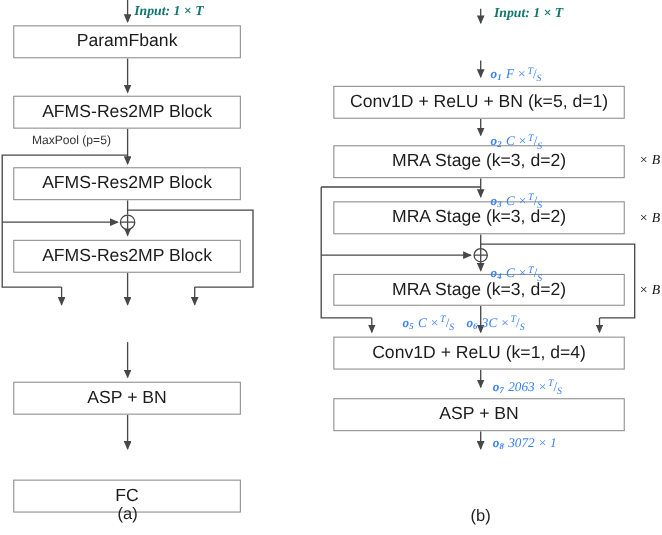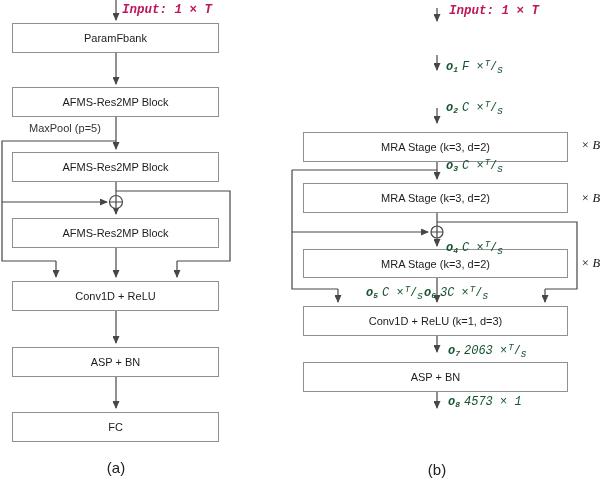--- a/index.html
+++ b/index.html
@@ -5,33 +5,33 @@
   html,body{margin:0;padding:0;background:#fff;}
   #figure{
     position:relative;width:602px;height:486px;background:#ffffff;
     font-family:"Liberation Sans",sans-serif;color:#1c1c1c;overflow:hidden;
   }
   #wires{position:absolute;left:0;top:0;width:602px;height:486px;}
   .box{
     position:absolute;box-sizing:border-box;height:30px;
     background:#ffffff;border:1px solid #909090;
     display:flex;align-items:center;justify-content:center;
-    font-size:11px;color:#1c1c1c;white-space:nowrap;
+    font-size:16px;color:#1c1c1c;white-space:nowrap;
   }
   .abox{left:12px;width:207px;}
   .bbox{left:303px;width:265px;}
   .lbl{position:absolute;white-space:nowrap;}
   .input-lbl{
-    font-family:Liberation Mono, monospace;font-style:italic;font-weight:600;
-    font-size:12.5px;color:#be185d;
+    font-family:Liberation Serif, serif;font-style:italic;font-weight:600;
+    font-size:12.5px;color:#0f766e;
   }
   .maxpool-lbl{font-size:11px;color:#333;}
   .caption{font-size:15px;color:#222;width:26px;text-align:center;}
   .olabel{
-    font-family:Liberation Mono, monospace;font-size:12px;color:#14532d;
+    font-family:Liberation Serif, serif;font-size:12px;color:#3b82f6;
     line-height:14px;
   }
   .osym{font-style:italic;font-weight:bold;}
   .osub{font-style:italic;font-weight:bold;font-size:8px;vertical-align:-2px;}
   .opre{font-style:italic;margin:0 1px 0 4px;}
   .fnum{font-style:italic;font-size:9px;vertical-align:4px;}
   .fsl{font-size:12px;}
   .fden{font-style:italic;font-size:9px;vertical-align:-3px;}
   .repeat-lbl{
     font-family:"Liberation Serif",serif;font-style:italic;font-size:12.5px;color:#111;
@@ -96,67 +96,67 @@
     </div>
   <div class="box abox" style="top:87px">
       <span>AFMS-Res2MP Block</span>
     </div>
   <div class="box abox" style="top:152px">
       <span>AFMS-Res2MP Block</span>
     </div>
   <div class="box abox" style="top:218px">
       <span>AFMS-Res2MP Block</span>
     </div>
-  <div class="box abox" style="top:281px">
-      <span>Conv1D + ReLU</span>
-    </div>
   <div class="box abox" style="top:347px">
       <span>ASP + BN</span>
     </div>
-  <div class="box abox" style="top:412px">
+  <div class="box abox" style="top:436px">
       <span>FC</span>
     </div>
 
   <div class="lbl input-lbl" style="left:122px;top:3px">Input: 1 × T</div>
   <div class="lbl maxpool-lbl" style="left:29px;top:122px">MaxPool (p=5)</div>
   <div class="lbl caption" style="left:103px;top:459px">(a)</div>
 
+  <div class="box bbox" style="top:78px">
+      <span>Conv1D + ReLU + BN (k=5, d=1)</span>
+    </div>
   <div class="box bbox" style="top:132px">
       <span>MRA Stage (k=3, d=2)</span>
     </div>
   <div class="box bbox" style="top:183px">
       <span>MRA Stage (k=3, d=2)</span>
     </div>
   <div class="box bbox" style="top:249px;height:29px">
       <span>MRA Stage (k=3, d=2)</span>
     </div>
   <div class="box bbox" style="top:306px">
-      <span>Conv1D + ReLU (k=1, d=3)</span>
+      <span>Conv1D + ReLU (k=1, d=4)</span>
     </div>
   <div class="box bbox" style="top:362px">
       <span>ASP + BN</span>
     </div>
 
   <div class="lbl input-lbl" style="left:449px;top:4px">Input: 1 × T</div>
 
   <div class="lbl olabel" style="left:446px;top:57px"><span class="osym">o</span><span class="osub">1</span><span class="opre">F ×</span><span class="fnum">T</span><span class="fsl">/</span><span class="fden">S</span></div>
 
-  <div class="lbl olabel" style="left:446px;top:98px"><span class="osym">o</span><span class="osub">2</span><span class="opre">C ×</span><span class="fnum">T</span><span class="fsl">/</span><span class="fden">S</span></div>
+  <div class="lbl olabel" style="left:446px;top:118px"><span class="osym">o</span><span class="osub">2</span><span class="opre">C ×</span><span class="fnum">T</span><span class="fsl">/</span><span class="fden">S</span></div>
 
-  <div class="lbl olabel" style="left:446px;top:156px"><span class="osym">o</span><span class="osub">3</span><span class="opre">C ×</span><span class="fnum">T</span><span class="fsl">/</span><span class="fden">S</span></div>
+  <div class="lbl olabel" style="left:446px;top:172px"><span class="osym">o</span><span class="osub">3</span><span class="opre">C ×</span><span class="fnum">T</span><span class="fsl">/</span><span class="fden">S</span></div>
 
   <div class="lbl olabel" style="left:446px;top:238px"><span class="osym">o</span><span class="osub">4</span><span class="opre">C ×</span><span class="fnum">T</span><span class="fsl">/</span><span class="fden">S</span></div>
 
   <div class="lbl olabel" style="left:366px;top:283px"><span class="osym">o</span><span class="osub">5</span><span class="opre">C ×</span><span class="fnum">T</span><span class="fsl">/</span><span class="fden">S</span></div>
 
   <div class="lbl olabel" style="left:424px;top:283px"><span class="osym">o</span><span class="osub">6</span><span class="opre">3C ×</span><span class="fnum">T</span><span class="fsl">/</span><span class="fden">S</span></div>
 
   <div class="lbl olabel" style="left:448px;top:341px"><span class="osym">o</span><span class="osub">7</span><span class="opre">2063 ×</span><span class="fnum">T</span><span class="fsl">/</span><span class="fden">S</span></div>
 
-  <div class="lbl olabel" style="left:448px;top:395px"><span class="osym">o</span><span class="osub">8</span><span class="opre">4573 × 1</span></div>
+  <div class="lbl olabel" style="left:448px;top:395px"><span class="osym">o</span><span class="osub">8</span><span class="opre">3072 × 1</span></div>
 
   <div class="lbl repeat-lbl" style="left:581px;top:138px">× B</div>
   <div class="lbl repeat-lbl" style="left:581px;top:191px">× B</div>
   <div class="lbl repeat-lbl" style="left:581px;top:256px">× B</div>
 
   <div class="lbl caption" style="left:424px;top:461px">(b)</div>
 
 </div>
 
 </body></html>

